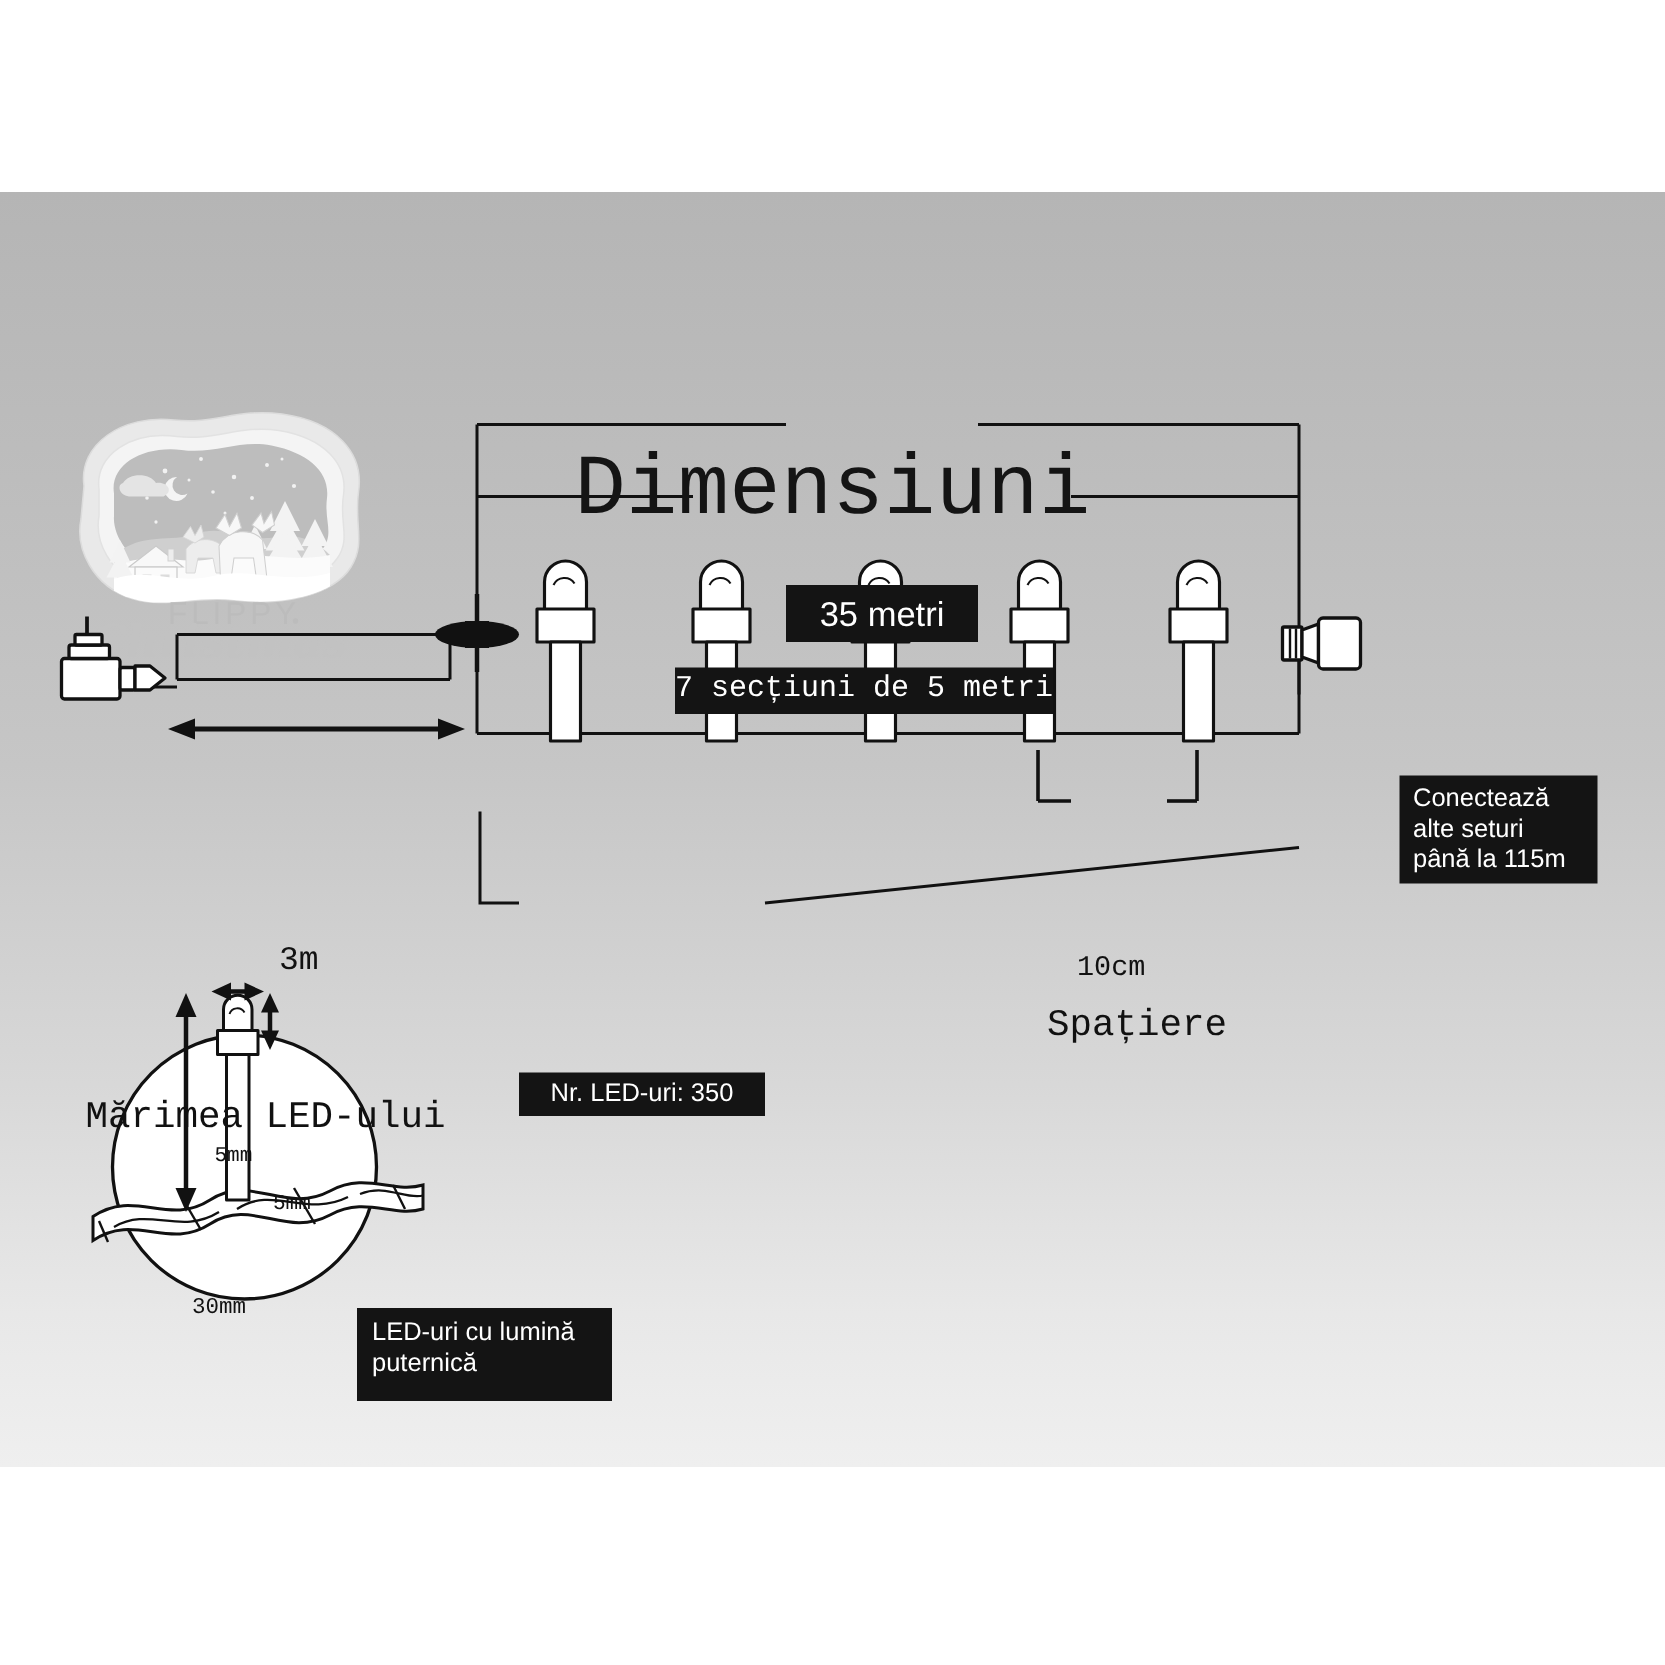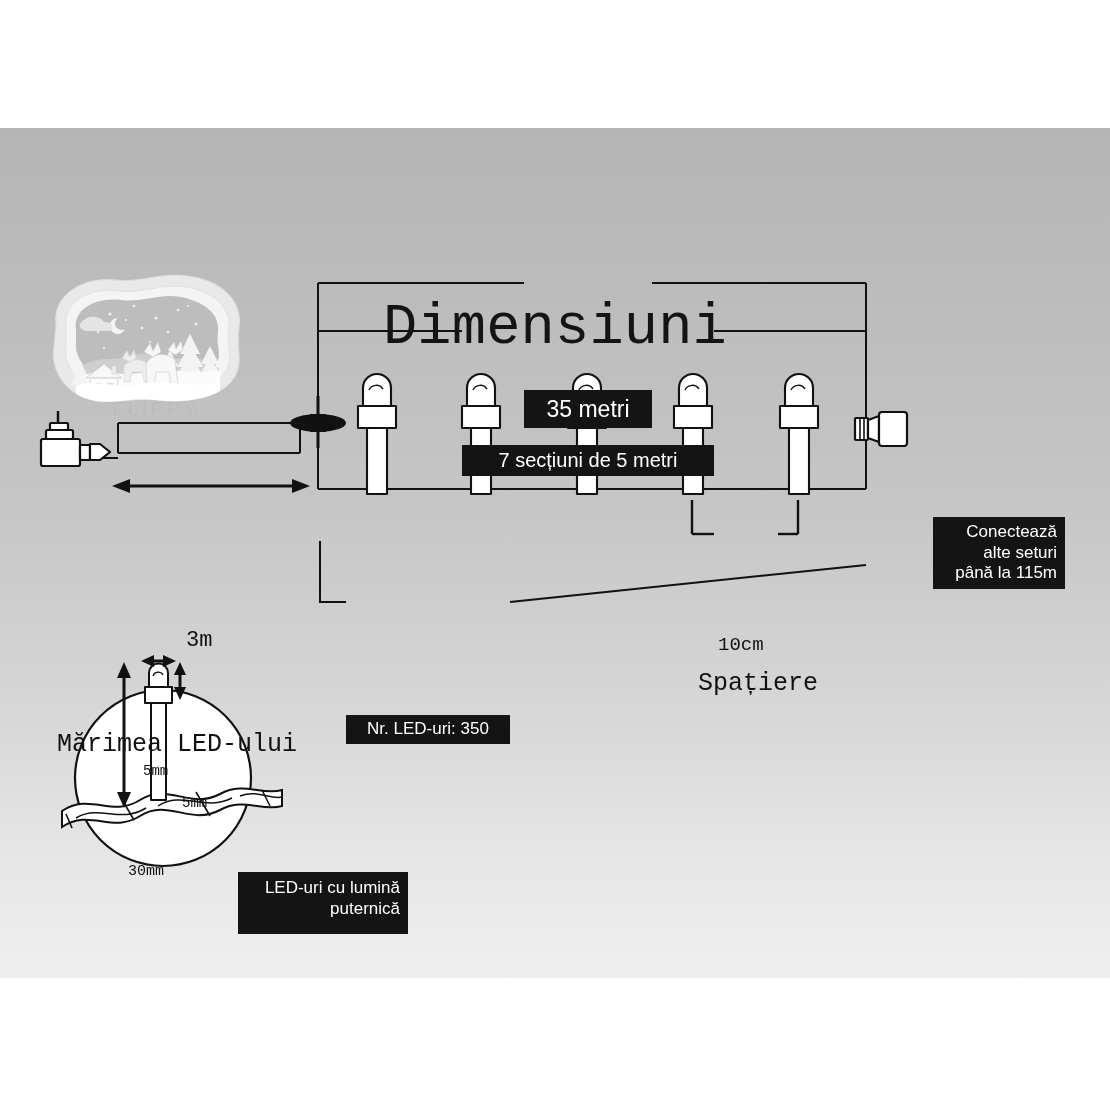--- a/index.html
+++ b/index.html
@@ -45,49 +45,50 @@
     display: flex;
     align-items: center;
     justify-content: center;
     box-sizing: border-box;
     white-space: nowrap;
     line-height: 1.22;
   }
   .label.multiline {
     display: block;
     white-space: normal;
-    text-align: right;
+    text-align: left;
   }
 
   #label-total {
     left: 524px; top: 262px;
     width: 128px; height: 38px;
     font-size: 23px;
   }
   #label-sections {
-    left: 462px; top: 317px;
+    left: 450px; top: 317px;
     width: 252px; height: 31px;
     font-size: 20px;
+    font-family: Liberation Mono, monospace;
   }
   #label-connect {
     left: 933px; top: 389px;
     width: 132px; height: 72px;
     font-size: 17px;
     padding: 5px 8px 5px 9px;
   }
   #label-count {
     left: 346px; top: 587px;
     width: 164px; height: 29px;
     font-size: 17px;
   }
   #label-bright {
     left: 238px; top: 744px;
     width: 170px; height: 62px;
     font-size: 17px;
-    padding: 6px 8px 6px 0;
+    padding: 6px 8px 6px 10px;
   }
 
   
   .text {
     position: absolute;
     color: #111111;
     font-family: Liberation Mono, monospace;
     white-space: nowrap;
   }
   #page-title {

